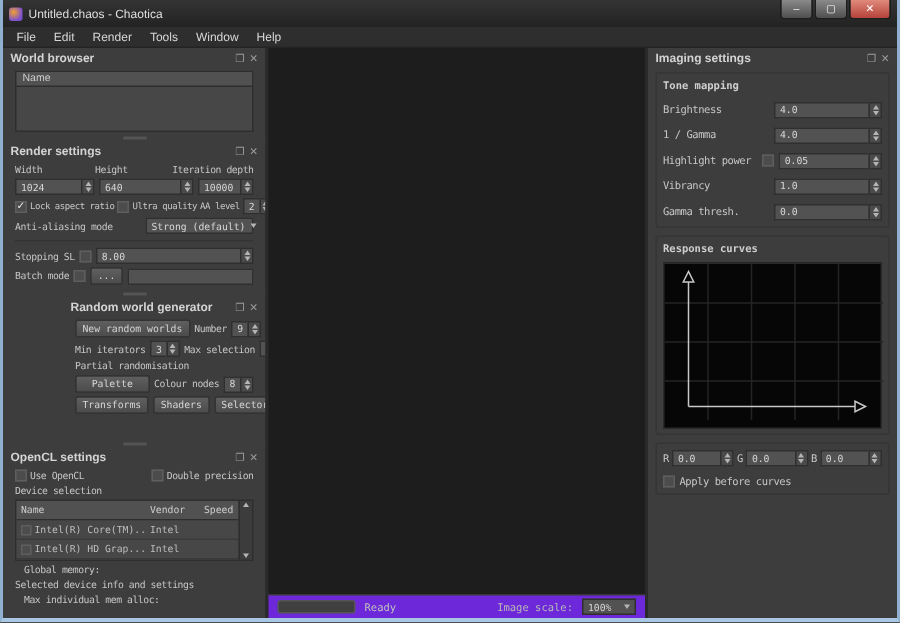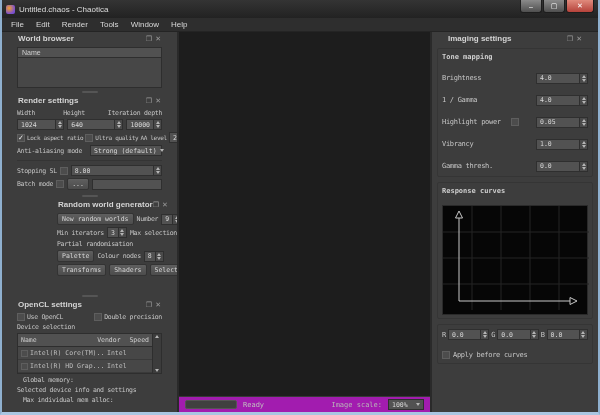--- a/index.html
+++ b/index.html
@@ -26,35 +26,35 @@
     padding:0 4px; border-bottom:1px solid #242424; }
   .menu-item { color:#d8d8d8; font-size:8px; padding:1px 5px; }
 
   
   .content { flex:1; display:flex; min-height:0; background:#2a2a2a; }
   .left-col  { width:175px; background:#3d3d3d; display:flex; flex-direction:column; min-height:0; }
   .center-col{ flex:1; display:flex; flex-direction:column; border-left:2px solid #2a2a2a; border-right:2px solid #2a2a2a; min-width:0; }
   .right-col { width:166px; background:#3d3d3d; display:flex; flex-direction:column; }
 
   .canvas { flex:1; background:#1d1d1d; }
-  .statusbar { height:16px; background:#a21caf; border-top:1px solid #383838; display:flex;
+  .statusbar { height:16px; background:#6d28d9; border-top:1px solid #383838; display:flex;
     align-items:center; gap:6px; padding:0 6px; }
   .progress { width:52px; height:9px; background:#404040; border:1px solid #555; border-radius:2px; }
   .status-text { color:#c0c0c0; font-size:7px; font-family:"DejaVu Sans Mono", monospace; flex:1; }
   .scale-label { color:#b8b8b8; font-size:7px; font-family:"DejaVu Sans Mono", monospace; }
 
   
   .panel { display:flex; flex-direction:column; overflow:hidden; }
-  .panel-header { height:13px; display:flex; align-items:center; padding:0 16px; flex:0 0 auto; }
+  .panel-header { height:13px; display:flex; align-items:center; padding:0 5px; flex:0 0 auto; }
   .panel-title { color:#d4d4d4; font-size:8px; font-weight:bold; flex:1; white-space:nowrap; }
   .panel-icons { display:flex; gap:3px; color:#9a9a9a; font-size:7px; }
   .splitter { height:4px; display:flex; align-items:center; justify-content:center; background:#3d3d3d; }
   .splitter i { width:16px; height:2px; background:#555; border-radius:1px; }
 
-  .pbody { padding:2px 15px; display:flex; flex-direction:column; gap:2px; flex:1; min-height:0; overflow:hidden; }
+  .pbody { padding:2px 8px; display:flex; flex-direction:column; gap:2px; flex:1; min-height:0; overflow:hidden; }
   .row { display:flex; align-items:center; gap:3px; white-space:nowrap; }
   .lbl { color:#c6c6c6; font-size:6.5px; font-family:"DejaVu Sans Mono", monospace; letter-spacing:-0.3px; white-space:nowrap; }
   .lbl.bold { font-weight:normal; }
   .grow { flex:1; }
 
   
   .field, .spin-val { background:#525252; border:1px solid #2f2f2f; color:#d8d8d8;
     font-size:6.5px; font-family:"DejaVu Sans Mono", monospace; padding:1px 3px; height:11px;
     display:flex; align-items:center; overflow:hidden; }
   .spin { display:flex; height:11px; }
@@ -83,25 +83,25 @@
   .dev-hrow { display:flex; background:#515151; border-bottom:1px solid #2e2e2e; }
   .dev-hcell { color:#cfcfcf; font-size:6.5px; font-family:"DejaVu Sans Mono", monospace; padding:2px 3px; }
   .dev-row { display:flex; background:#474747; border-bottom:1px solid #3a3a3a; align-items:center; }
   .dev-cell { color:#bdbdbd; font-size:6.5px; font-family:"DejaVu Sans Mono", monospace; padding:2px 3px;
     overflow:hidden; white-space:nowrap; display:flex; align-items:center; gap:2px; }
   .c-name{ width:86px; } .c-vendor{ width:36px; } .c-speed{ flex:1; }
   .vscroll { width:9px; background:#3c3c3c; border-left:1px solid #2e2e2e; display:flex;
     flex-direction:column; justify-content:space-between; align-items:center; padding:1px 0; }
 
   
-  .group { border:1px solid #353535; border-radius:2px; margin:3px 5px 2px 5px; padding:3px 4px; display:flex; flex-direction:column; gap:8px; }
+  .group { border:1px solid #353535; border-radius:2px; margin:3px 5px 2px 5px; padding:3px 4px; display:flex; flex-direction:column; gap:3px; }
   .group-label { color:#cfcfcf; font-size:7px; font-weight:bold; font-family:"DejaVu Sans Mono", monospace; margin:1px 0 2px 0; }
   .im-row { display:flex; align-items:center; gap:3px; height:14px; }
   .im-lbl { width:66px; color:#c6c6c6; font-size:7px; font-family:"DejaVu Sans Mono", monospace; letter-spacing:-0.3px; white-space:nowrap; }
-  .im-row .spin { width:52px; margin-left:auto; }
+  .im-row .spin { width:72px; margin-left:auto; }
   .curve-wrap { background:#060606; border:1px solid #2a2a2a; }
   .sep-line { border-top:1px solid #343434; margin:2px 0; }
 </style>
 </head>
 <body>
 
 <div class="window">
 
   <div class="titlebar">
     <span class="app-icon"></span>

